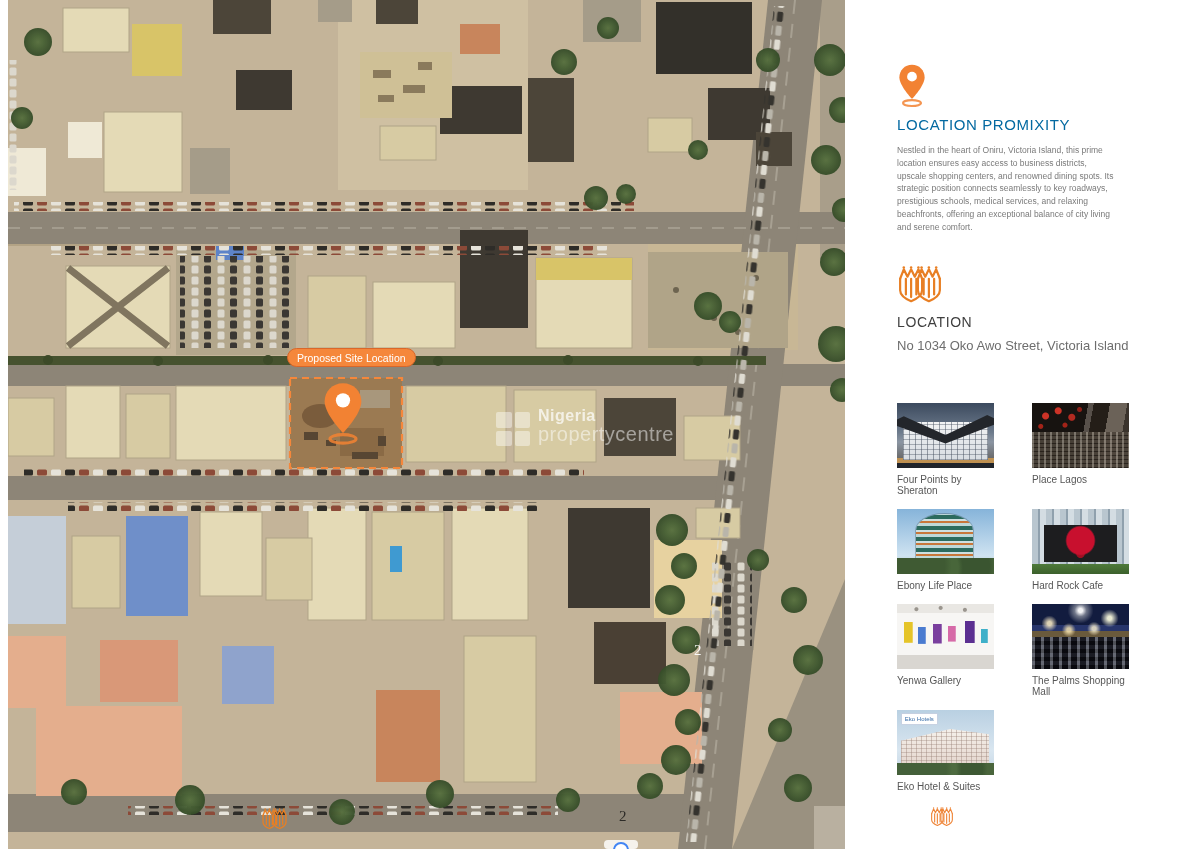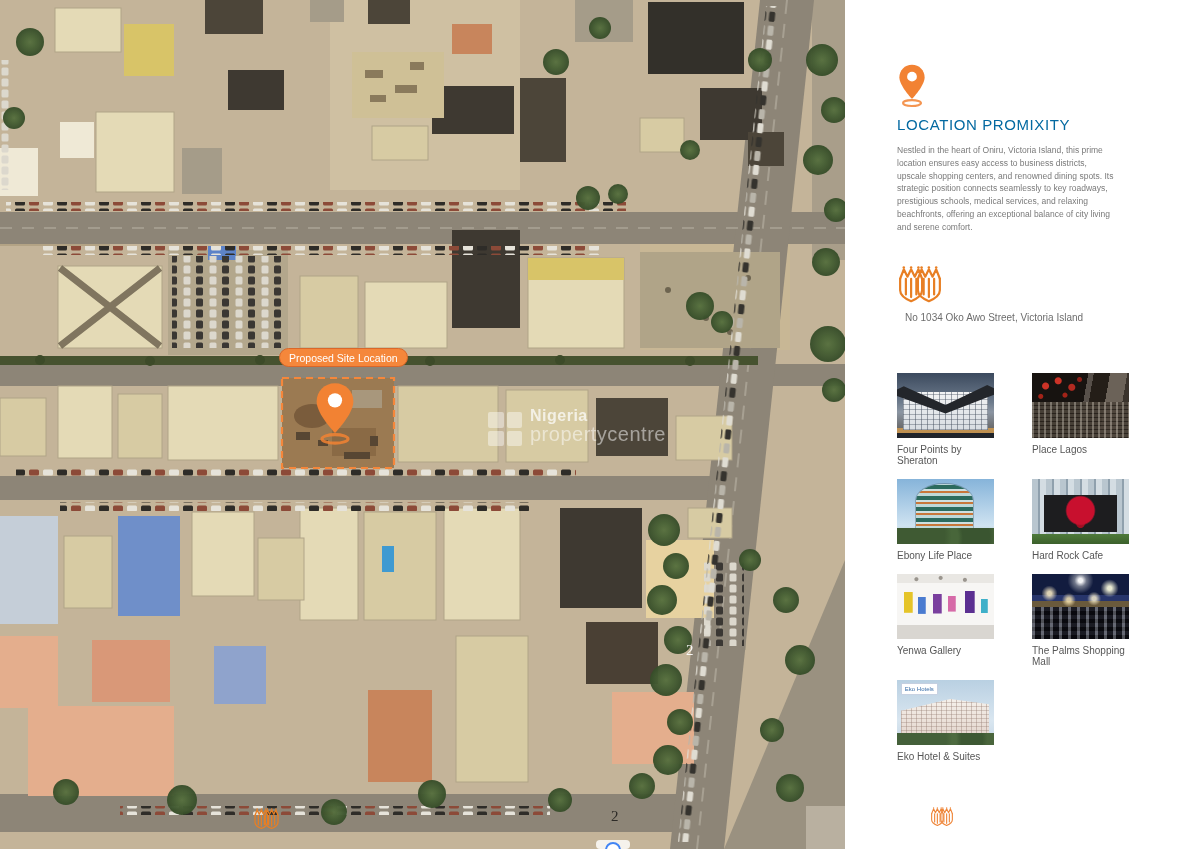--- a/index.html
+++ b/index.html
@@ -1,21 +1,21 @@
 <!DOCTYPE html>
 <html><head>
 <meta charset="utf-8">
 <style>
   html,body{margin:0;padding:0;background:#ffffff;}
   *{box-sizing:border-box;}
   body{font-family:"Liberation Sans", sans-serif;}
   .stage{position:relative;width:1200px;height:849px;overflow:hidden;background:#fff;}
 
   
-  .map-area{position:absolute;left:0;top:0;width:845px;height:849px;overflow:hidden;background:#c4b499;}
+  .map-area{position:absolute;left:8px;top:0;width:845px;height:849px;overflow:hidden;background:#c4b499;}
   .map-svg{position:absolute;left:0;top:0;}
 
   .site-label{position:absolute;left:279px;top:348px;height:19px;line-height:18px;
     background:#f5873b;border:1px solid #d9672a;border-radius:10px;color:#fff;
     font-size:10.5px;padding:0 9px;white-space:nowrap;}
   .map-pin{position:absolute;left:312px;top:382px;width:46px;height:64px;color:#f28233;}
 
   .watermark{position:absolute;left:488px;top:398px;display:flex;align-items:flex-end;pointer-events:none;}
   .wm-grid{width:34px;height:34px;margin-top:14px;opacity:.5;display:grid;grid-template-columns:1fr 1fr;grid-template-rows:1fr 1fr;gap:3px;}
   .wm-grid span{background:rgba(255,255,255,.85);border-radius:2px;}
@@ -29,21 +29,21 @@
   .map-crown{position:absolute;left:253px;top:807px;width:27px;height:23px;color:#e87f24;}
 
   
   .panel{position:absolute;left:845px;top:0;width:355px;height:849px;background:#fff;}
   .panel-inner{padding:64px 0 0 52px;width:100%;}
   .panel-pin{width:30px;height:44px;color:#f28233;display:block;}
   .prox-title{margin:8px 0 0 0;font-size:15px;font-weight:400;letter-spacing:.6px;color:#0369a1;}
   .prox-body{margin:11px 0 0 0;width:220px;font-size:8.5px;line-height:12.8px;color:#7a7a7a;}
   .panel-crown{width:46px;height:40px;color:#e87f24;display:block;margin-top:30px;}
   .loc-title{margin:10px 0 0 0;font-size:14px;font-weight:400;letter-spacing:.6px;color:#3f3f3f;}
-  .loc-address{margin-top:8px;font-size:10px;color:#6d6d6d;margin-left:8px;}
+  .loc-address{margin-top:8px;font-size:13px;color:#6d6d6d;}
 
   .lm-grid{margin-top:50px;display:grid;grid-template-columns:97px 97px;column-gap:38px;}
   .lm-cell{margin-bottom:13px;}
   .lm-cap{margin-top:6px;font-size:10px;color:#565656;}
   .thumb{position:relative;width:97px;height:65px;overflow:hidden;background:#ccc;}
 
   
   .t-sheraton{background:
     linear-gradient(0deg,#1f232a 0 7%,rgba(0,0,0,0) 7%),
     linear-gradient(0deg,transparent 7%,rgba(206,152,78,.85) 7% 15%,transparent 15%),
@@ -418,20 +418,21 @@
     <div class="panel-inner">
       <svg class="panel-pin" viewBox="0 0 36 54">
           <use href="#sym-pin"></use>
         </svg>
       <h1 class="prox-title">LOCATION PROMIXITY</h1>
       <p class="prox-body">Nestled in the heart of Oniru, Victoria Island, this prime location ensures easy access to business districts, upscale shopping centers, and renowned dining spots. Its strategic position connects seamlessly to key roadways, prestigious schools, medical services, and relaxing beachfronts, offering an exceptional balance of city living and serene comfort.</p>
 
       <svg class="panel-crown" viewBox="0 0 44 38">
           <use href="#sym-crown"></use>
         </svg>
+      <h2 class="loc-title">LOCATION</h2>
       <div class="loc-address">No 1034 Oko Awo Street, Victoria Island</div>
 
       <div class="lm-grid">
         <figure class="lm-cell" style="margin:0 0 13px 0">
           <div class="thumb t-sheraton"></div>
           <figcaption class="lm-cap">Four Points by Sheraton</figcaption>
         </figure>
         <figure class="lm-cell" style="margin:0 0 13px 0">
           <div class="thumb t-shiro"></div>
           <figcaption class="lm-cap">Place Lagos</figcaption>

